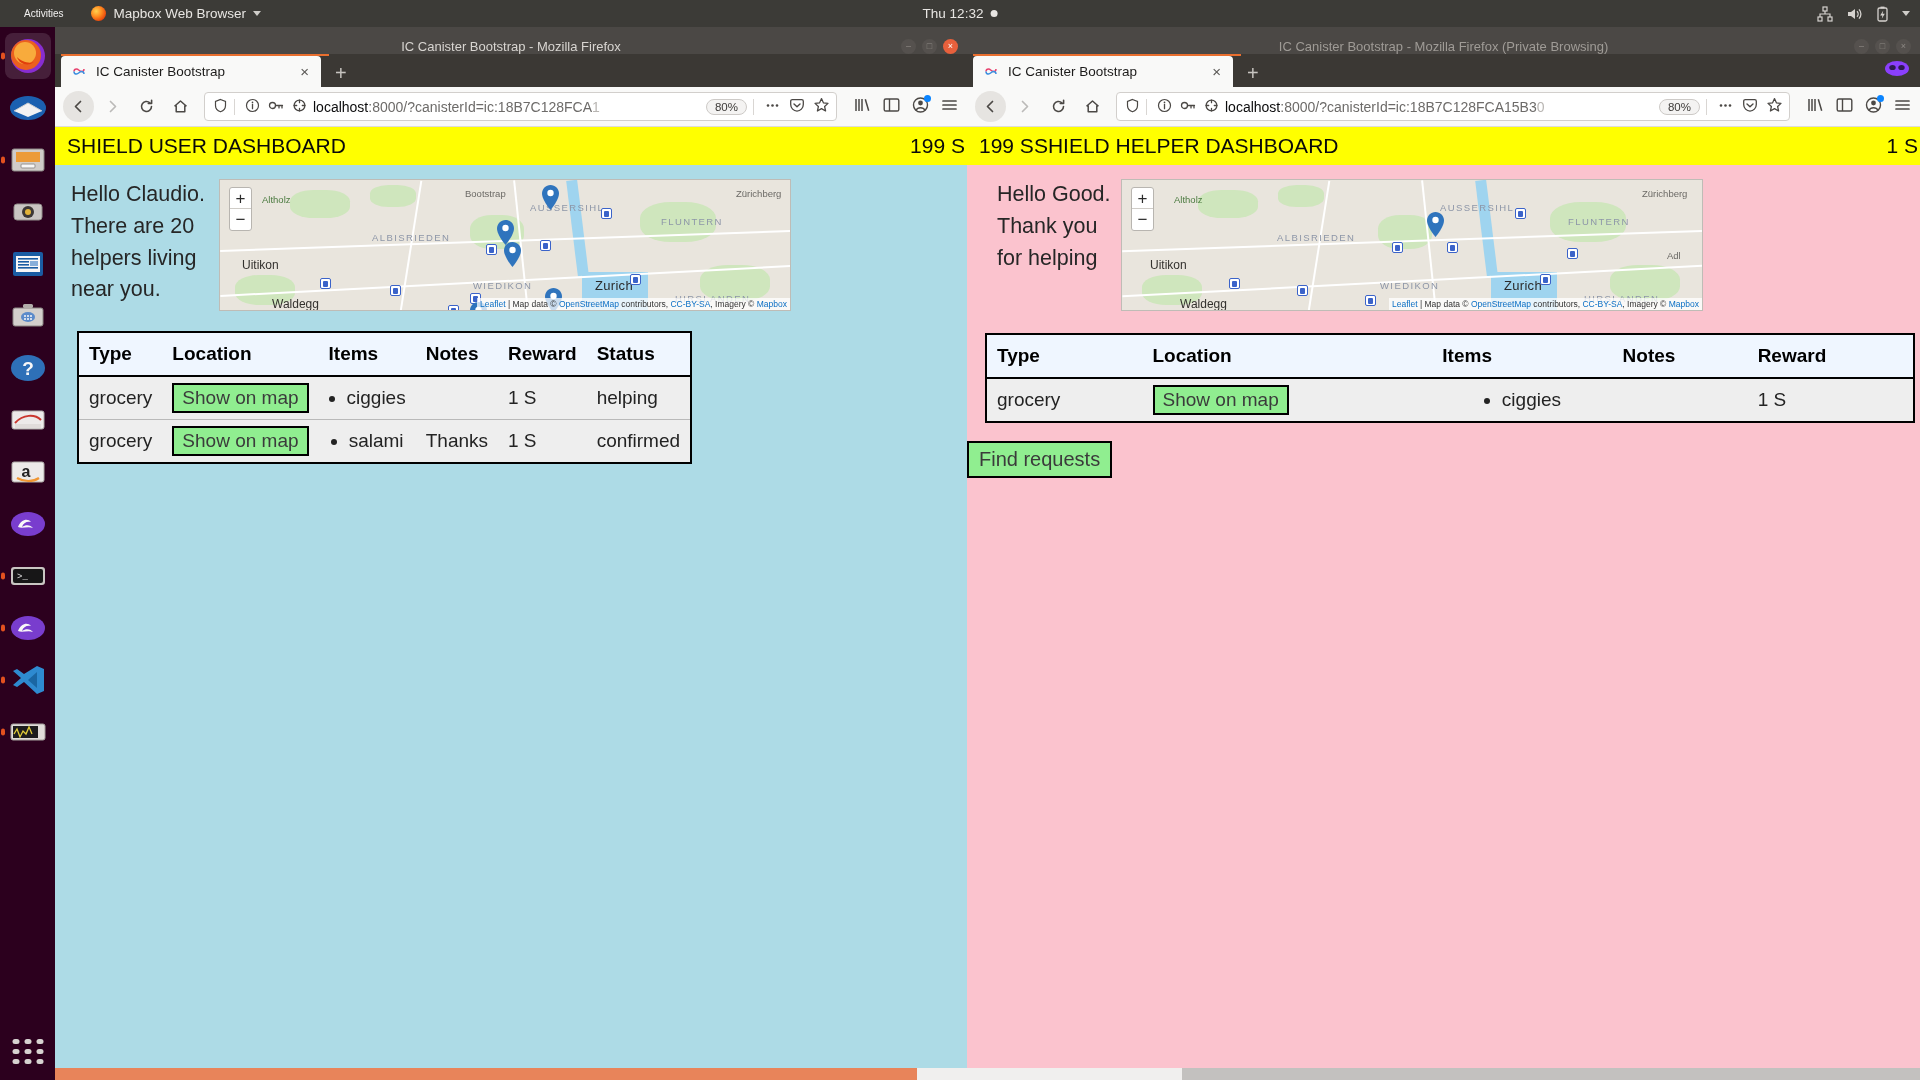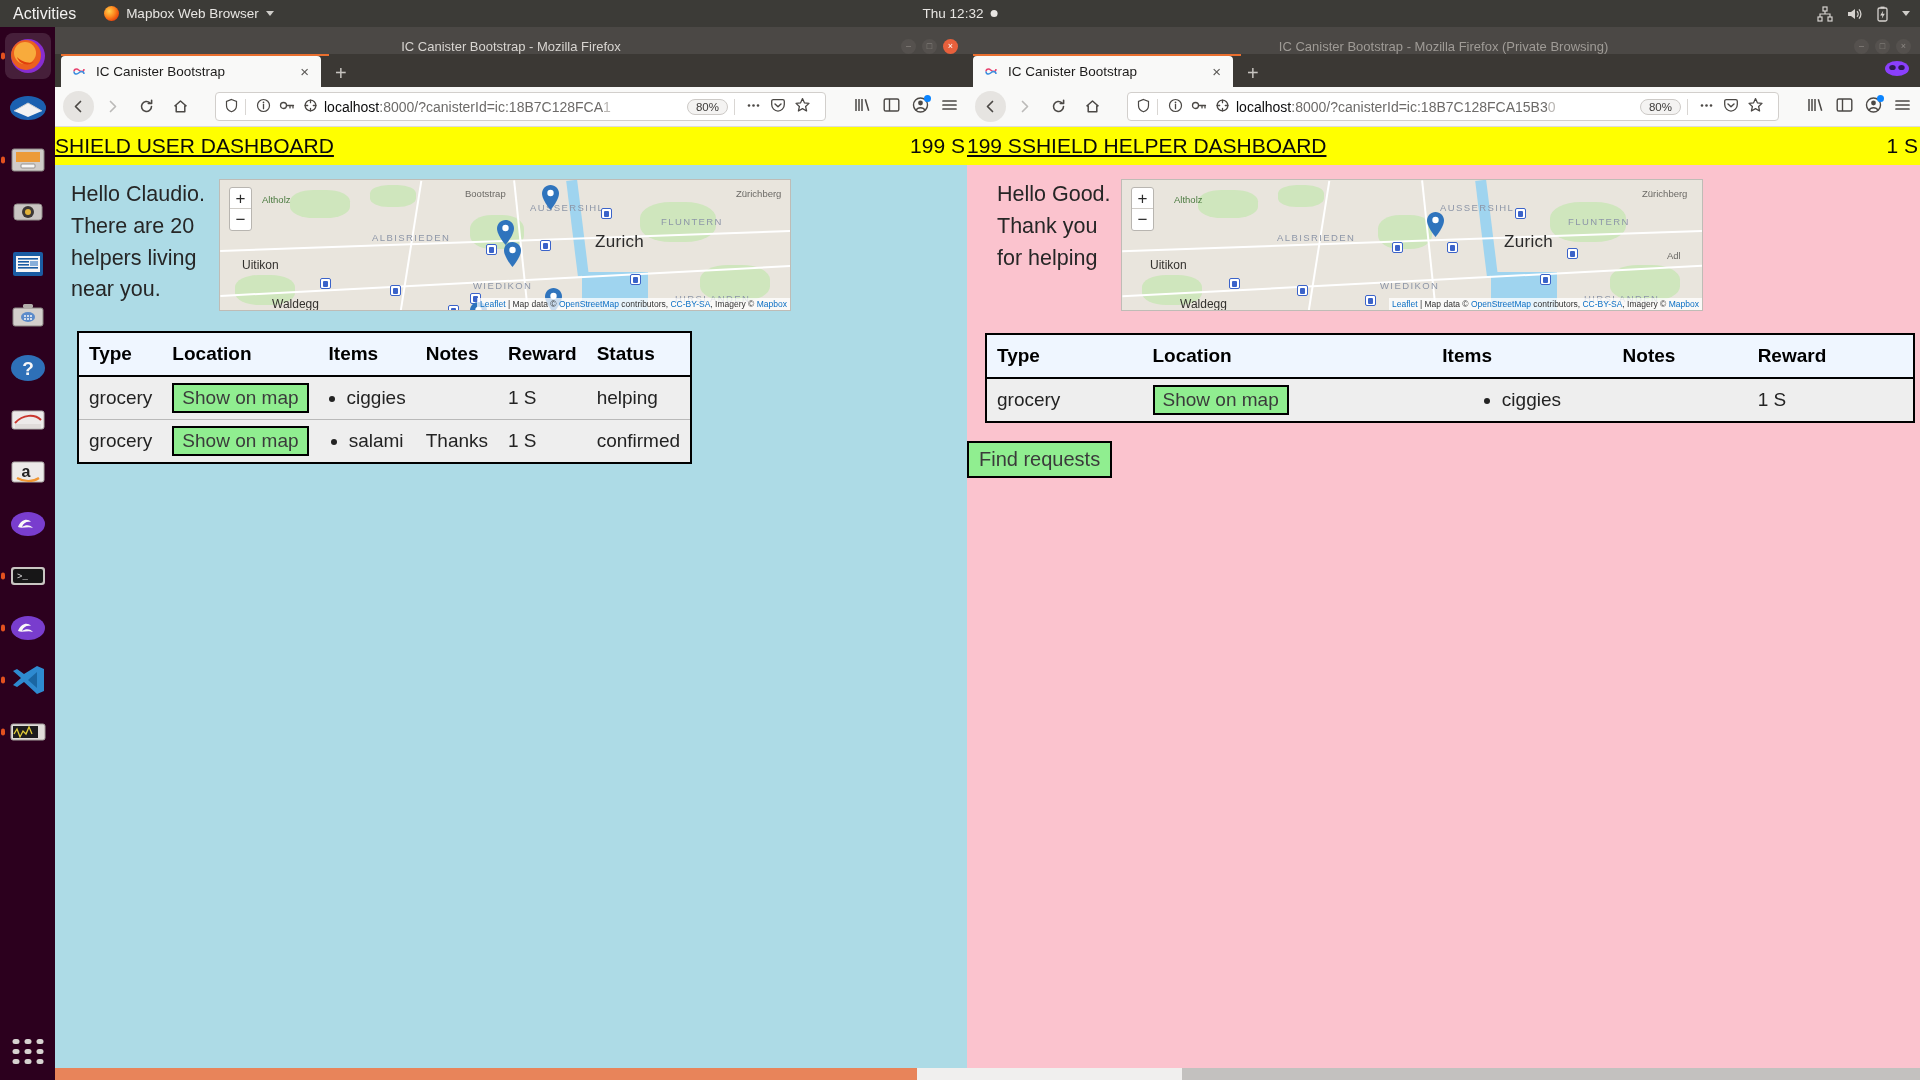--- a/index.html
+++ b/index.html
@@ -11,21 +11,21 @@
   }
 
   
   #topbar {
     position: absolute; top: 0; left: 0; width: 1920px; height: 27px;
     background: #3c3b37;
     color: #e8e6e3;
     font-size: 13.5px;
     display: flex; align-items: center;
   }
-  #topbar .activities { margin-left: 13px; font-size: 16px; color: #f2f1f0; }
+  #topbar .activities { margin-left: 24px; font-size: 10px; color: #f2f1f0; }
   #topbar .appmenu { margin-left: 28px; display: flex; align-items: center; gap: 7px; }
   #topbar .fficon {
     width: 15px; height: 15px; border-radius: 50%;
     background: radial-gradient(circle at 35% 35%, #ffd04f 0%, #ff8a1f 40%, #e8450c 75%, #9d2fa0 100%);
     display: inline-block;
   }
   .caret { width: 0; height: 0; border-left: 4px solid transparent; border-right: 4px solid transparent;
            border-top: 5px solid #cfcdc9; display: inline-block; }
   #topbar .clock {
     position: absolute; left: 50%; transform: translateX(-50%);
@@ -97,21 +97,21 @@
 
   .navbar {
     height: 40px; background: #f9f9f8; display: flex; align-items: center;
     padding: 0 8px; gap: 3px; border-bottom: 1px solid #dedcd9;
   }
   .navbtn { width: 31px; height: 31px; display:flex; align-items:center; justify-content:center; border-radius:4px; }
   .navbtn.disabled { opacity: 0.35; }
   .navbtn.back-active { background: #e6e4e1; border-radius: 50%; }
   .urlbar {
     flex: 1; height: 29px; background: #fff; border: 1px solid #d2cfcc; border-radius: 4px;
-    display: flex; align-items: center; gap: 6px; padding: 0 14px 0 8px; margin: 0 16px;
+    display: flex; align-items: center; gap: 6px; padding: 0 6px 0 8px; margin: 0 5px;
     font-size: 14px; color: #0c0c0d; overflow: hidden;
   }
   .urlbar .sep { width:1px; height:16px; background:#d9d6d3; }
   .urltext { flex: 1; white-space: nowrap; overflow: hidden; }
   .urltext .dim { color: #6d6b69; }
   .urltext .fade { color: #b9b6b3; }
   .zoompill {
     border: 1px solid #cdcac7; border-radius: 11px; padding: 1px 8px;
     font-size: 11.5px; color: #3d3b39; background: #f4f3f2; white-space: nowrap;
   }
@@ -125,21 +125,21 @@
   .page.left  { height: calc(1053px - 27px - 33px - 40px); background: #addbe6; }
   .page.right { height: calc(1053px - 27px - 33px - 40px); background: #fbc3ce; }
 
   .banner {
     background: #ffff00; color: #0a0a0a;
     font-size: 21px; font-weight: 400;
     padding: 7px 0 7px 0;
     display: flex; align-items: center; justify-content: space-between;
     white-space: nowrap; overflow: hidden;
   }
-  .banner .l { padding-left: 0; text-decoration: underline; }
+  .banner .l { padding-left: 12px; }
   .banner .r { padding-right: 2px; }
 
   .greetrow { display: flex; padding: 14px 0 0 0; }
   .greet {
     font-size: 21.5px; line-height: 1.48; color: #262626;
     padding-left: 16px; width: 160px; flex: none;
   }
   .greet.right { width: 150px; padding-left: 30px; }
 
   .mapbox {
@@ -153,21 +153,21 @@
              border: 1px solid #b8b5b0; border-radius: 3px; background:#fff; z-index: 6;}
   .zoomctl div { height: 21px; display:flex; align-items:center; justify-content:center;
                  font-size:17px; color:#2b2b2b; line-height:1; }
   .zoomctl div:first-child { border-bottom: 1px solid #cfccc7; }
   .mapattr {
     position: absolute; right: 0; bottom: 0; background: rgba(255,255,255,0.75);
     font-size: 8.5px; color: #333; padding: 1px 3px; white-space: nowrap; z-index: 6;
   }
   .mapattr a { color: #0b6fc4; text-decoration: none; }
   .mlabel { position: absolute; font-size: 9.5px; color: #6b6965; white-space: nowrap; z-index: 4;}
-  .mlabel.city { font-size: 17px; color: #2b2b2b; letter-spacing: 0.3px; }
+  .mlabel.city { font-size: 13px; color: #2b2b2b; letter-spacing: 0.3px; margin-top: 46px; }
   .mlabel.town { font-size: 12px; color: #33312e; }
   .mlabel.hood { font-size: 9.5px; color: #8d96a8; letter-spacing: 1.4px; }
   .mlabel.green { color: #4a7a3f; }
   .pin {
     position: absolute; width: 17px; height: 25px; z-index: 5;
   }
   .pin svg { display:block; }
   .tstop { position: absolute; width: 11px; height: 11px; background:#fff; border:1px solid #3b63c9;
            border-radius:2px; z-index: 4; display:flex; align-items:center; justify-content:center; }
   .tstop::after { content:""; width:5px; height:6px; background:#3b63c9; border-radius:1px; }

